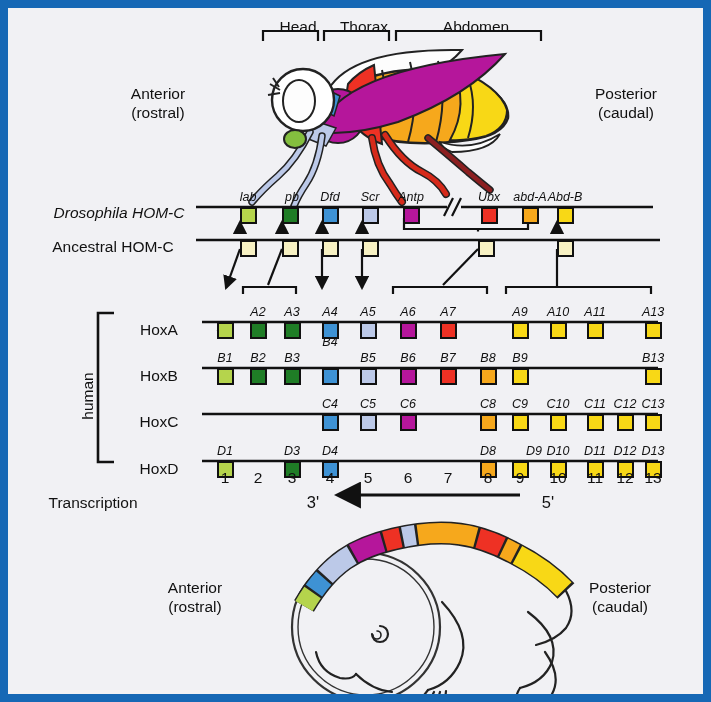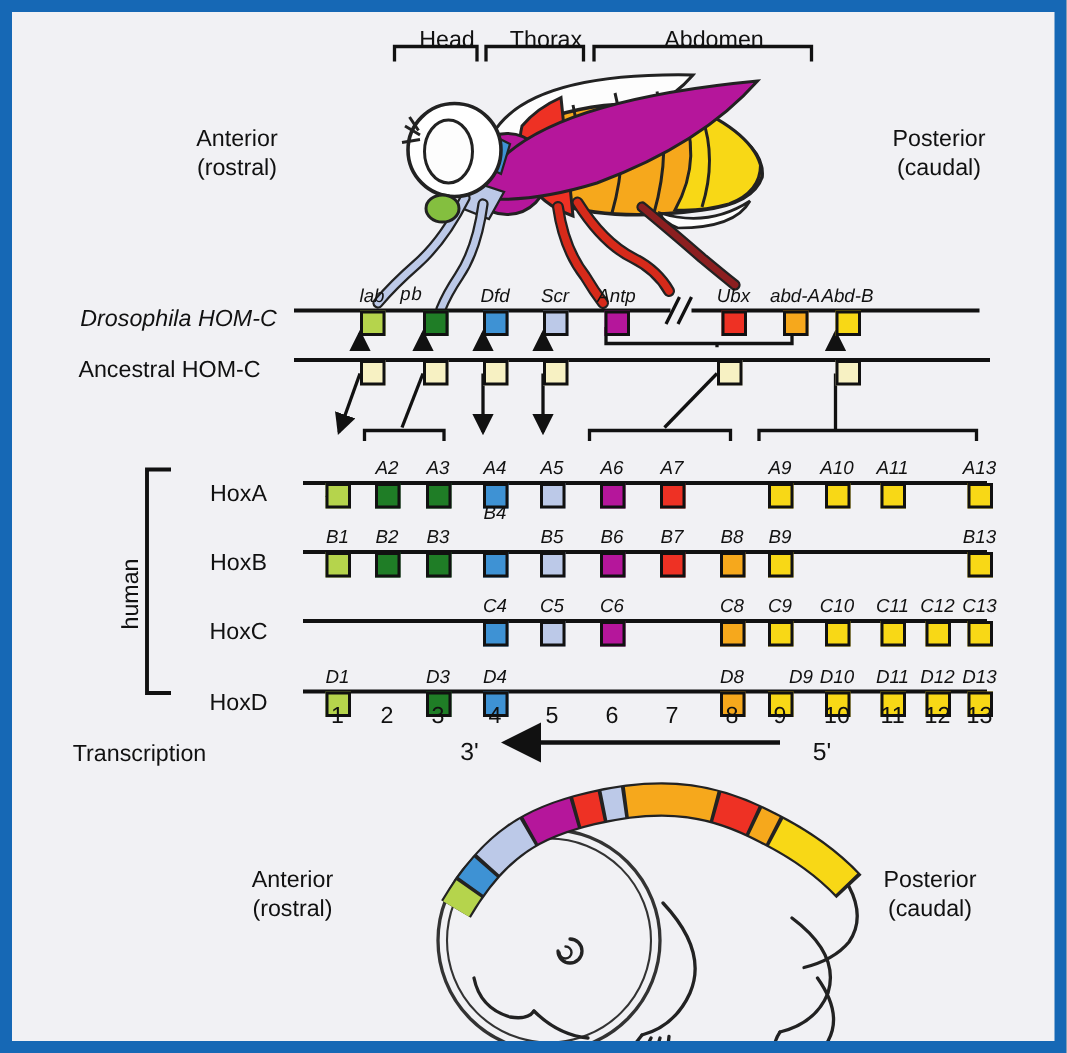--- a/index.html
+++ b/index.html
@@ -174,21 +174,21 @@
   <div class="lbl" style="left:187px;top:589px;">
     <span>Anterior</span><br><span>(rostral)</span>
   </div>
   <div class="lbl" style="left:612px;top:589px;">
     <span>Posterior</span><br><span>(caudal)</span>
   </div>
 
   <div id="gene-layer">
         <div class="lbl genelbl" style="left: 240px; top: 190px;">lab</div>
         <div class="gbox" style="left: 231.5px; top: 198.5px; background: rgb(181, 212, 76);"></div>
-        <div class="lbl genelbl" style="left: 266px; top: 190px; font-family: Liberation Mono, monospace;">pb</div>
+        <div class="lbl genelbl" style="left: 284px; top: 190px;">pb</div>
         <div class="gbox" style="left: 273.5px; top: 198.5px; background: rgb(31, 125, 38);"></div>
         <div class="lbl genelbl" style="left: 322px; top: 190px;">Dfd</div>
         <div class="gbox" style="left: 313.5px; top: 198.5px; background: rgb(62, 146, 212);"></div>
         <div class="lbl genelbl" style="left: 362px; top: 190px;">Scr</div>
         <div class="gbox" style="left: 353.5px; top: 198.5px; background: rgb(188, 201, 232);"></div>
         <div class="lbl genelbl" style="left: 403px; top: 190px;">Antp</div>
         <div class="gbox" style="left: 394.5px; top: 198.5px; background: rgb(181, 22, 155);"></div>
         <div class="lbl genelbl" style="left: 481px; top: 190px;">Ubx</div>
         <div class="gbox" style="left: 472.5px; top: 198.5px; background: rgb(238, 49, 36);"></div>
         <div class="lbl genelbl" style="left: 522px; top: 190px;">abd-A</div>

